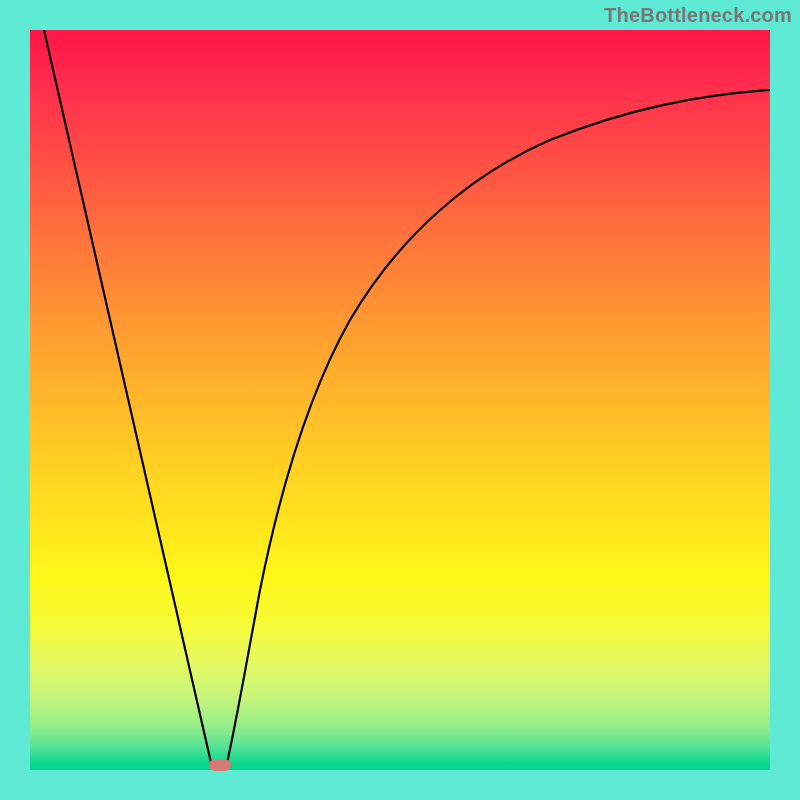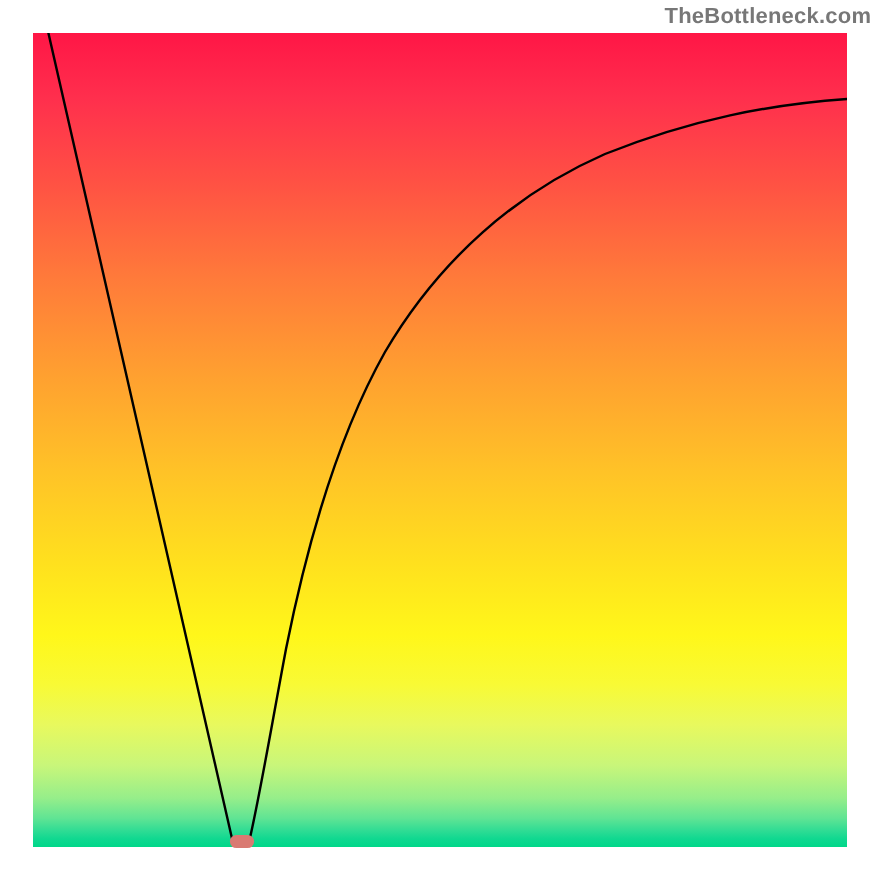--- a/index.html
+++ b/index.html
@@ -8,21 +8,21 @@
     width: 800px;
     height: 800px;
     overflow: hidden;
     background: #000;
     font-family: Arial, Helvetica, sans-serif;
   }
   .frame {
     position: relative;
     width: 800px;
     height: 800px;
-    background: #ffffff;
+    background: #5eead4;
   }
   .plot-box {
     position: absolute;
     left: 30px;
     top: 30px;
     width: 740px;
     height: 740px;
     
     background: linear-gradient(
       to bottom,

